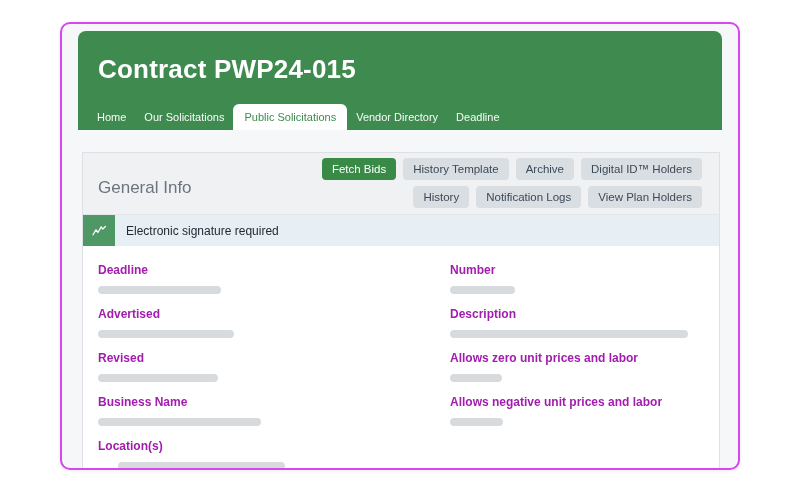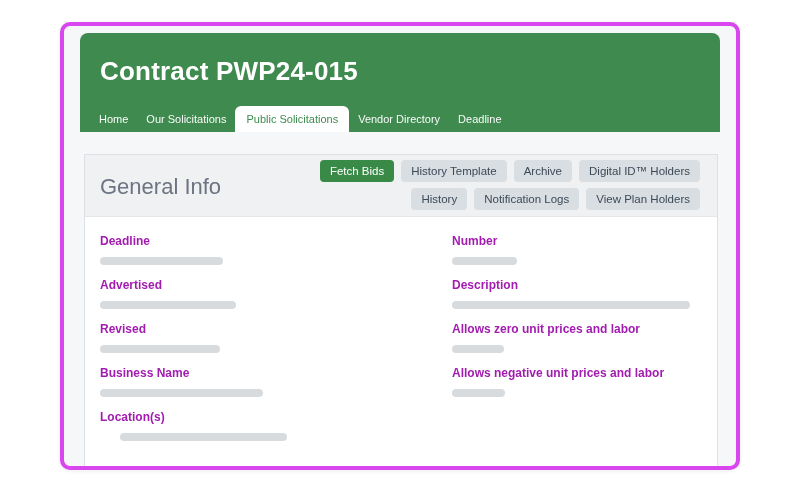--- a/index.html
+++ b/index.html
@@ -1,21 +1,21 @@
 <!DOCTYPE html>
 <html><head>
 <meta charset="utf-8">
 <style>
   * { margin:0; padding:0; box-sizing:border-box; }
   html,body { width:800px; height:500px; background:#ffffff; overflow:hidden;
               font-family:"Liberation Sans", sans-serif; }
 
   .card {
     position:absolute; left:60px; top:22px; width:680px; height:448px;
-    background:#f6f7f8; border:4px solid #d946ef; border-radius:10px;
+    background:#f6f7f8; border:2px solid #d946ef; border-radius:10px;
     box-shadow:0 1px 4px rgba(0,0,0,.08); overflow:hidden;
   }
 
   
   .green-header {
     position:relative; margin:7px 16px 0; height:99px;
     background:#3f8a4f; border-radius:8px 8px 0 0;
   }
   .page-title {
     position:absolute; left:20px; top:23px;
@@ -32,21 +32,21 @@
 
   
   .section {
     margin:22px 18px 0 20px; height:320px;
     background:#ffffff; border:1px solid #dde0e4;
   }
   .section-header {
     display:flex; justify-content:space-between; align-items:flex-start;
     background:#f0f1f3; padding:5px 17px 6px 15px; border-bottom:1px solid #e4e7ea;
   }
-  .section-title { font-size:22px; color:#6b7480; margin-top:14px; }
+  .section-title { font-size:17px; color:#6b7480; margin-top:20px; }
   .toolbar { display:flex; flex-direction:column; gap:6px; align-items:flex-end; }
   .btn-row { display:flex; gap:7px;border-radius:9px; }
   .btn {
     font-family:"Liberation Sans", sans-serif;
     font-size:11.5px; color:#3c4a57; background:#d9dee3;
     border:none; border-radius:4px; padding:5px 10px; white-space:nowrap; cursor:pointer;
   }
   .btn.green { background:#388a46; color:#ffffff; }
 
   
@@ -96,20 +96,28 @@
           <button class="btn">Digital ID™ Holders</button>
         </div>
         <div class="btn-row">
           <button class="btn">History</button>
           <button class="btn">Notification Logs</button>
           <button class="btn">View Plan Holders</button>
         </div>
       </div>
     </div>
 
+    <div class="banner">
+      <div class="banner-icon">
+        <svg width="18" height="18" viewBox="0 0 24 24" fill="none">
+          <path d="M4 17 L8 10.5 L10.5 14 L15 6.5 L17 9.5 L20.5 6" stroke="#ffffff" stroke-width="1.7" stroke-linecap="round" stroke-linejoin="round"></path>
+        </svg>
+      </div>
+      <div class="banner-text">Electronic signature required</div>
+    </div>
 
     <div class="form-body">
 
       <div class="col-left">
         <div class="field">
           <div class="field-label">Deadline</div>
           <div class="field-bar" style="width:123px"></div>
         </div>
         <div class="field">
           <div class="field-label">Advertised</div>

